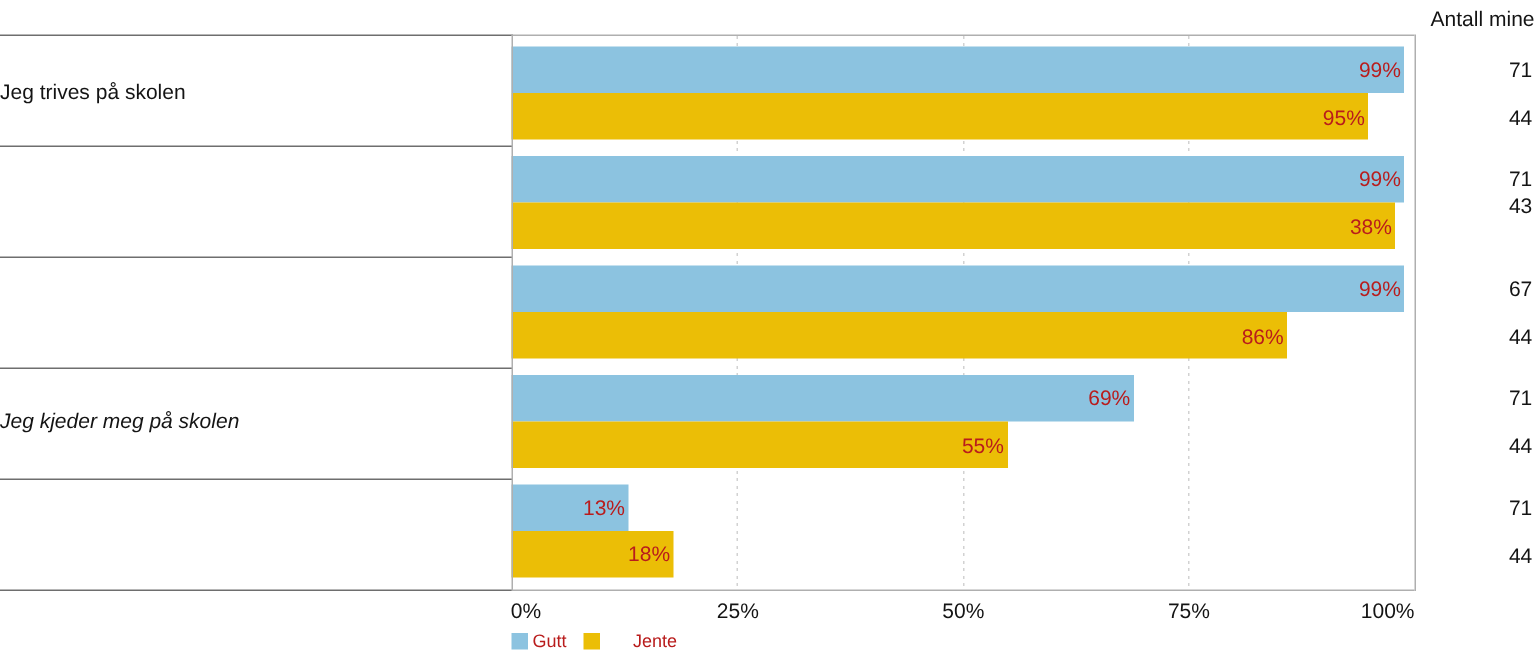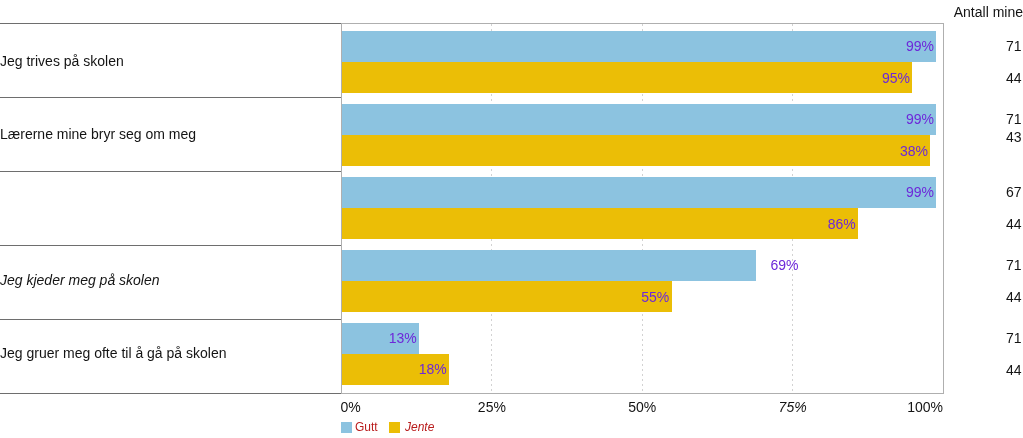--- a/index.html
+++ b/index.html
@@ -18,21 +18,21 @@
 
   
   .plot-border{position:absolute;background:#afafaf;z-index:5;}
   .gridline{position:absolute;width:1px;
             background-image:repeating-linear-gradient(to bottom,
                  #d2d2d2 0 2px, rgba(255,255,255,0) 2px 5px);}
 
   
   .bar{position:absolute;}
   .bar-label{position:absolute;font-size:14px;line-height:1;
-             white-space:nowrap;color:#6d28d9;transform:translateX(-100%);text-align:center;}
+             white-space:nowrap;color:#b91c1c;transform:translateX(-100%);text-align:center;}
 
   
   .tick{position:absolute;font-size:14px;line-height:1;
         white-space:nowrap;color:#141414;}
 
   
   .lg-sw{position:absolute;width:11px;height:11px;top:422px;}
   .lg-tx{position:absolute;font-size:12px;line-height:1;
          white-space:nowrap;color:#b91c1c;top:420.8px;}
 
@@ -48,67 +48,65 @@
 <div id="chart">
 
   <div class="row-sep" style="top: 22.5px;"></div>
   <div class="row-sep" style="top: 96.5px;"></div>
   <div class="row-sep" style="top: 170.5px;"></div>
   <div class="row-sep" style="top: 244.5px;"></div>
   <div class="row-sep" style="top: 318.5px;"></div>
   <div class="row-sep" style="top: 392.5px;"></div>
 
   <div class="row-label" style="top: 54.4px;">Jeg trives på skolen</div>
-  <div class="row-label" style="top: 127.4px;">Lærerne mine bryr seg om meg</div>
   <div class="row-label" style="top: 273.4px; font-style: italic;">Jeg kjeder meg på skolen</div>
-  <div class="row-label" style="top: 346.4px;">Jeg gruer meg ofte til å gå på skolen</div>
 
   <div class="gridline" style="left: 491px; top: 23.5px; height: 369.7px;"></div>
   <div class="gridline" style="left: 642px; top: 23.5px; height: 369.7px;"></div>
   <div class="gridline" style="left: 792px; top: 23.5px; height: 369.7px;"></div>
 
   <div class="bar" style="left: 341px; top: 31.2px; width: 595.485px; height: 31px; background: rgb(140, 195, 224);"></div>
   <div class="bar" style="left: 341px; top: 104.2px; width: 595.485px; height: 31px; background: rgb(140, 195, 224);"></div>
   <div class="bar" style="left: 341px; top: 177.2px; width: 595.485px; height: 31px; background: rgb(140, 195, 224);"></div>
   <div class="bar" style="left: 341px; top: 250.2px; width: 415.035px; height: 31px; background: rgb(140, 195, 224);"></div>
   <div class="bar" style="left: 341px; top: 323.2px; width: 78.195px; height: 31px; background: rgb(140, 195, 224);"></div>
 
   <div class="bar" style="left: 341px; top: 62.2px; width: 571.425px; height: 31px; background: rgb(235, 190, 6);"></div>
   <div class="bar" style="left: 341px; top: 135.2px; width: 589.47px; height: 31px; background: rgb(235, 190, 6);"></div>
   <div class="bar" style="left: 341px; top: 208.2px; width: 517.29px; height: 31px; background: rgb(235, 190, 6);"></div>
   <div class="bar" style="left: 341px; top: 281.2px; width: 330.825px; height: 31px; background: rgb(235, 190, 6);"></div>
   <div class="bar" style="left: 341px; top: 354.2px; width: 108.27px; height: 31px; background: rgb(235, 190, 6);"></div>
 
   <div class="bar-label" style="left: 933.985px; top: 38.8px;">99%</div>
   <div class="bar-label" style="left: 933.985px; top: 111.8px;">99%</div>
   <div class="bar-label" style="left: 933.985px; top: 184.8px;">99%</div>
-  <div class="bar-label" style="left: 753.535px; top: 257.8px; margin-left: 45px;">69%</div>
+  <div class="bar-label" style="left: 753.535px; top: 257.8px;">69%</div>
   <div class="bar-label" style="left: 416.695px; top: 330.8px;">13%</div>
 
   <div class="bar-label" style="left: 909.925px; top: 70.8px;">95%</div>
   <div class="bar-label" style="left: 927.97px; top: 143.8px;">38%</div>
   <div class="bar-label" style="left: 855.79px; top: 216.8px;">86%</div>
   <div class="bar-label" style="left: 669.325px; top: 289.8px;">55%</div>
   <div class="bar-label" style="left: 446.77px; top: 362px;">18%</div>
 
   <div class="plot-border" style="left: 341px; top: 22.5px; width: 601.5px; height: 1px;"></div>
   <div class="plot-border" style="left: 341px; top: 393.2px; width: 601.5px; height: 1px;"></div>
   <div class="plot-border" style="left: 340.5px; top: 22.5px; width: 1px; height: 370.7px;"></div>
   <div class="plot-border" style="left: 942.5px; top: 22.5px; width: 1px; height: 371.7px;"></div>
 
   <div class="tick" style="top: 399.6px; left: 340.5px;">0%</div>
   <div class="tick" style="top: 399.6px; transform: translateX(-50%); left: 491.875px;">25%</div>
   <div class="tick" style="top: 399.6px; transform: translateX(-50%); left: 642.25px; text-align: center;">50%</div>
-  <div class="tick" style="top: 399.6px; transform: translateX(-50%); left: 792.625px; font-style: italic;">75%</div>
+  <div class="tick" style="top: 399.6px; transform: translateX(-50%); left: 792.625px;">75%</div>
   <div class="tick" style="top: 399.6px; transform: translateX(-100%); left: 943px;">100%</div>
 
   <span class="lg-sw" style="left: 340.5px; background: rgb(140, 195, 224);"></span>
   <span class="lg-tx" style="left: 355px;">Gutt</span>
   <span class="lg-sw" style="left: 389px; background: rgb(235, 190, 6);"></span>
-  <span class="lg-tx" style="left: 405px; font-style: italic;">Jente</span>
+  <span class="lg-tx" style="left: 422px;">Jente</span>
 
   <div class="n-head">Antall mine</div>
   <div class="n-val" style="top: 38.8px;">71</div>
   <div class="n-val" style="top: 111.8px;">71</div>
   <div class="n-val" style="top: 184.8px;">67</div>
   <div class="n-val" style="top: 257.8px;">71</div>
   <div class="n-val" style="top: 330.8px;">71</div>
   <div class="n-val" style="top: 70.8px;">44</div>
   <div class="n-val" style="top: 130px;">43</div>
   <div class="n-val" style="top: 216.8px;">44</div>

